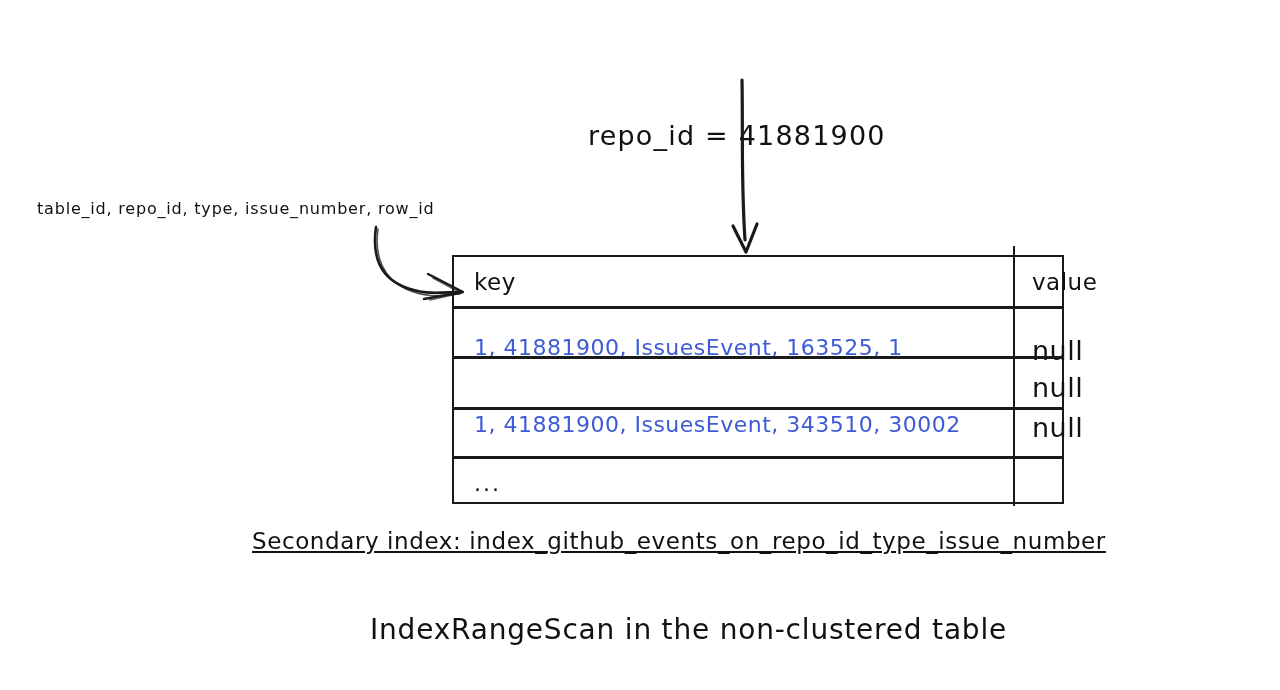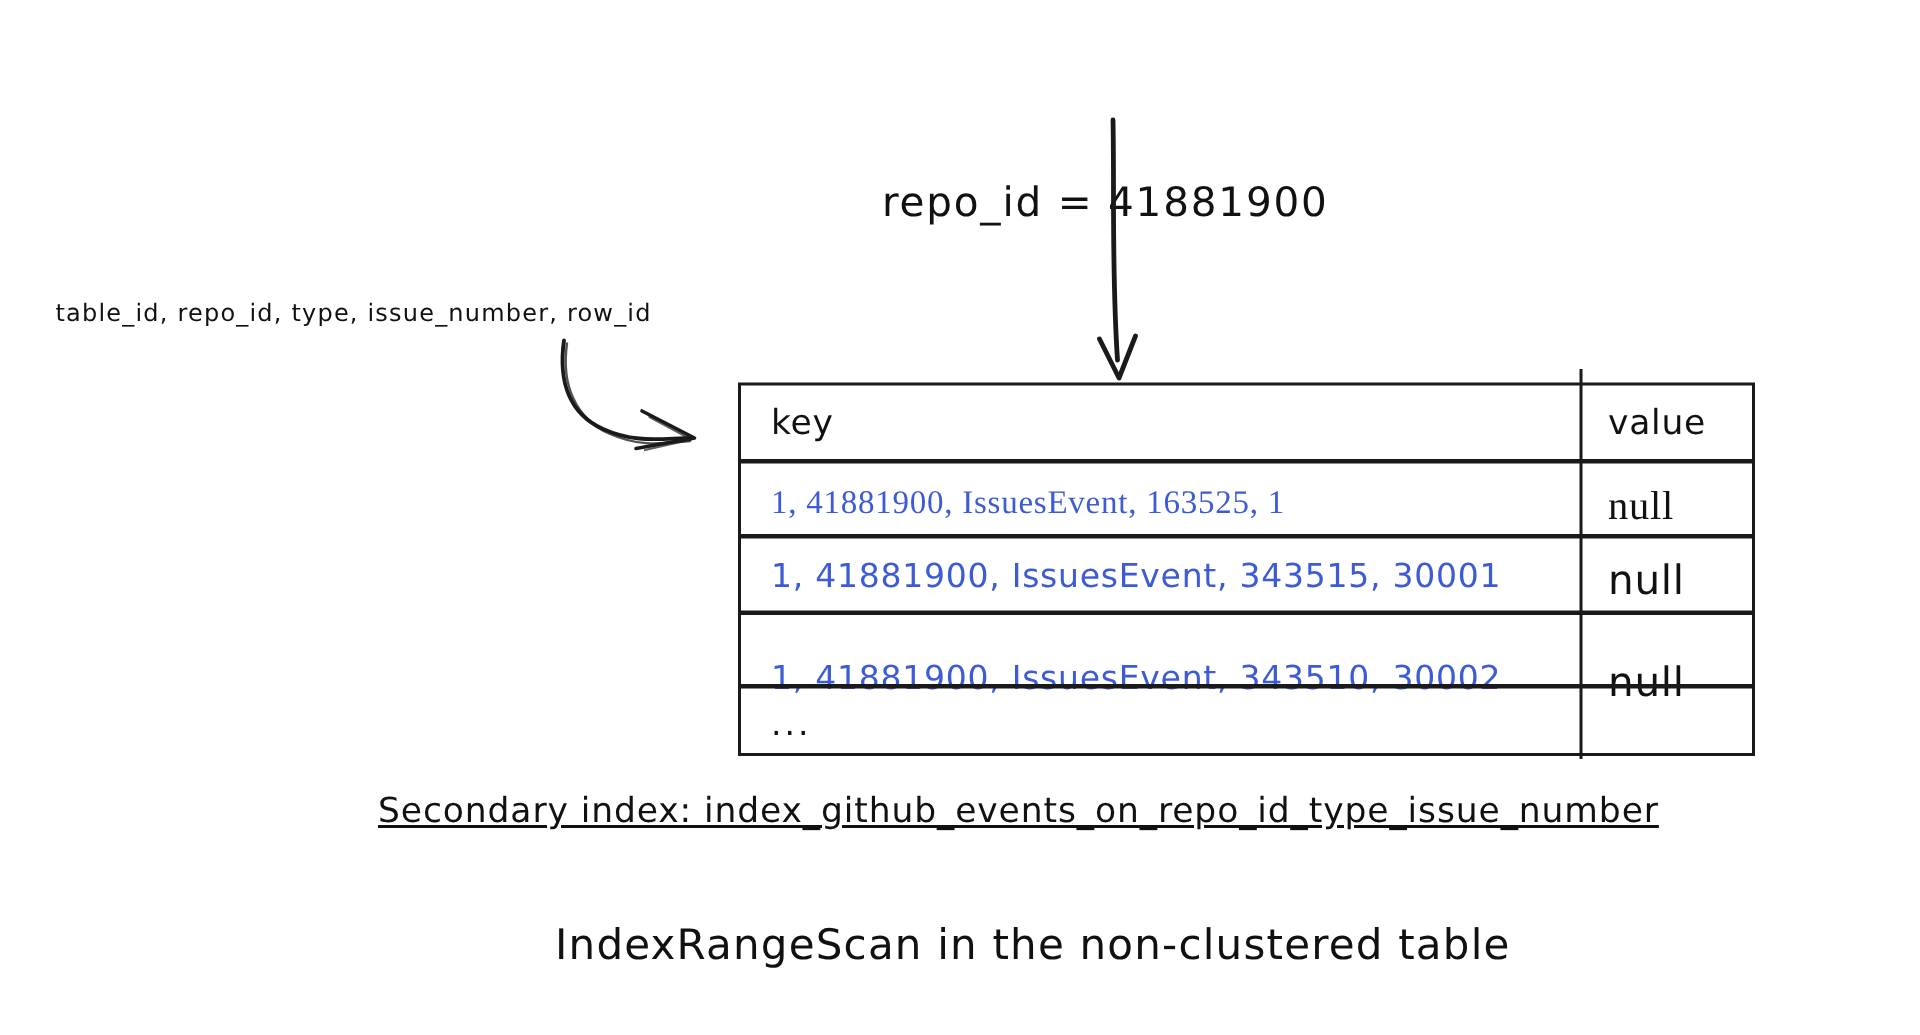--- a/index.html
+++ b/index.html
@@ -51,23 +51,22 @@
     width: 1280px;
     height: 690px;
     pointer-events: none;
   }
 
   
   #kv-table {
     position: absolute;
     left: 452px;
     top: 255px;
-    width: 678px;
+    width: 612px;
     height: 249px;
-    margin-left: 40px;
   }
   .tbl-outer {
     position: absolute;
     left: 0; top: 0;
     width: 100%;
     height: 100%;
     border: 2.4px solid #1a1a1a;
     box-sizing: border-box;
   }
   .row {
@@ -150,33 +149,32 @@
   <div class="tbl-outer"></div>
 
   <div class="vdiv"></div>
 
   <div class="row" style="top:0; height:52px;">
     <div class="cell-key hdr" style="top:14px;">key</div>
     <div class="cell-val hdr" style="top:14px;">value</div>
   </div>
   <div class="row-sep" style="top:51px;"></div>
 
-  <div class="row" style="top:54px; height:49px;font-family:Liberation Serif, serif;">
+  <div class="row" style="top:67px; height:49px;">
     <div class="cell-key blue" style="top:13px;">1, 41881900, IssuesEvent, 163525, 1</div>
     <div class="cell-val" style="top:13px;">null</div>
   </div>
   <div class="row-sep" style="top:101px;"></div>
 
   <div class="row" style="top:104px; height:49px;">
-    <div class="cell-key blue" style="top:13px;">1, 41881900, IssuesEvent, 343515, 30001</div>
     <div class="cell-val" style="top:13px;">null</div>
   </div>
   <div class="row-sep" style="top:152px;"></div>
 
-  <div class="row" style="top:172px; height:48px;text-align:center;">
+  <div class="row" style="top:144px; height:48px;text-align:center;">
     <div class="cell-key blue" style="top:13px;">1, 41881900, IssuesEvent, 343510, 30002</div>
     <div class="cell-val" style="top:13px;">null</div>
   </div>
   <div class="row-sep" style="top:201px;"></div>
 
   <div class="row" style="top:204px; height:45px;">
     <div class="cell-key dots" style="top:12px;">...</div>
     <div class="cell-val" style="top:12px;"></div>
   </div>
 </div>

